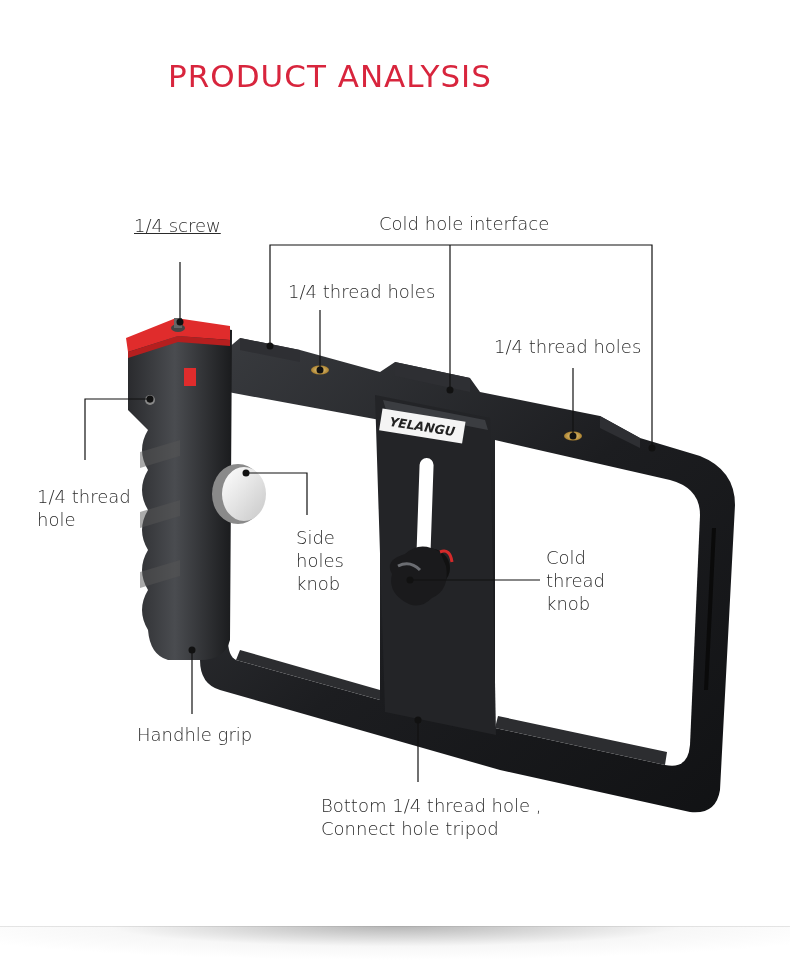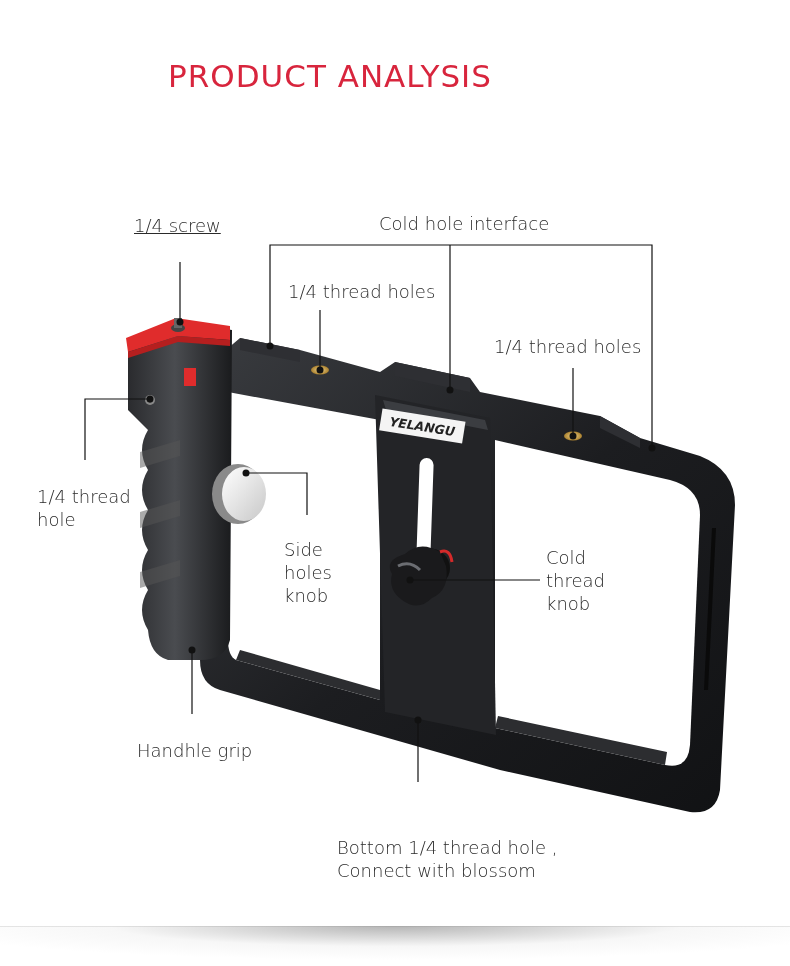--- a/index.html
+++ b/index.html
@@ -144,30 +144,30 @@
 </svg>
 
 <div class="label" style="left:134px; top:214px;text-decoration:underline;">1/4 screw</div>
 <div class="label" style="left:379px; top:212px;">Cold hole interface</div>
 <div class="label" style="left:288px; top:280px;">1/4 thread holes</div>
 <div class="label" style="left:494px; top:335px;">1/4 thread holes</div>
 <div class="label" style="left:37px; top:469px;margin-top:16px;">
   <span>1/4 thread</span>
   <span>hole</span>
 </div>
-<div class="label" style="left:284px; top:526px;margin-top:12px;">
+<div class="label" style="left:296px; top:526px;">
   <span>Side</span>
   <span>holes</span>
   <span>knob</span>
 </div>
 <div class="label" style="left:546px; top:546px;">
   <span>Cold</span>
   <span>thread</span>
   <span>knob</span>
 </div>
-<div class="label" style="left:137px; top:723px;margin-top:16px;">Handhle grip</div>
-<div class="label" style="left:321px; top:836px;margin-left:16px;">
+<div class="label" style="left:137px; top:723px;">Handhle grip</div>
+<div class="label" style="left:321px; top:794px;">
   <span>Bottom 1/4 thread hole ,</span>
-  <span>Connect with blossom</span>
+  <span>Connect hole tripod</span>
 </div>
 
 <div class="shadow-line"></div>
 <div class="shadow"></div>
 
 </body></html>

